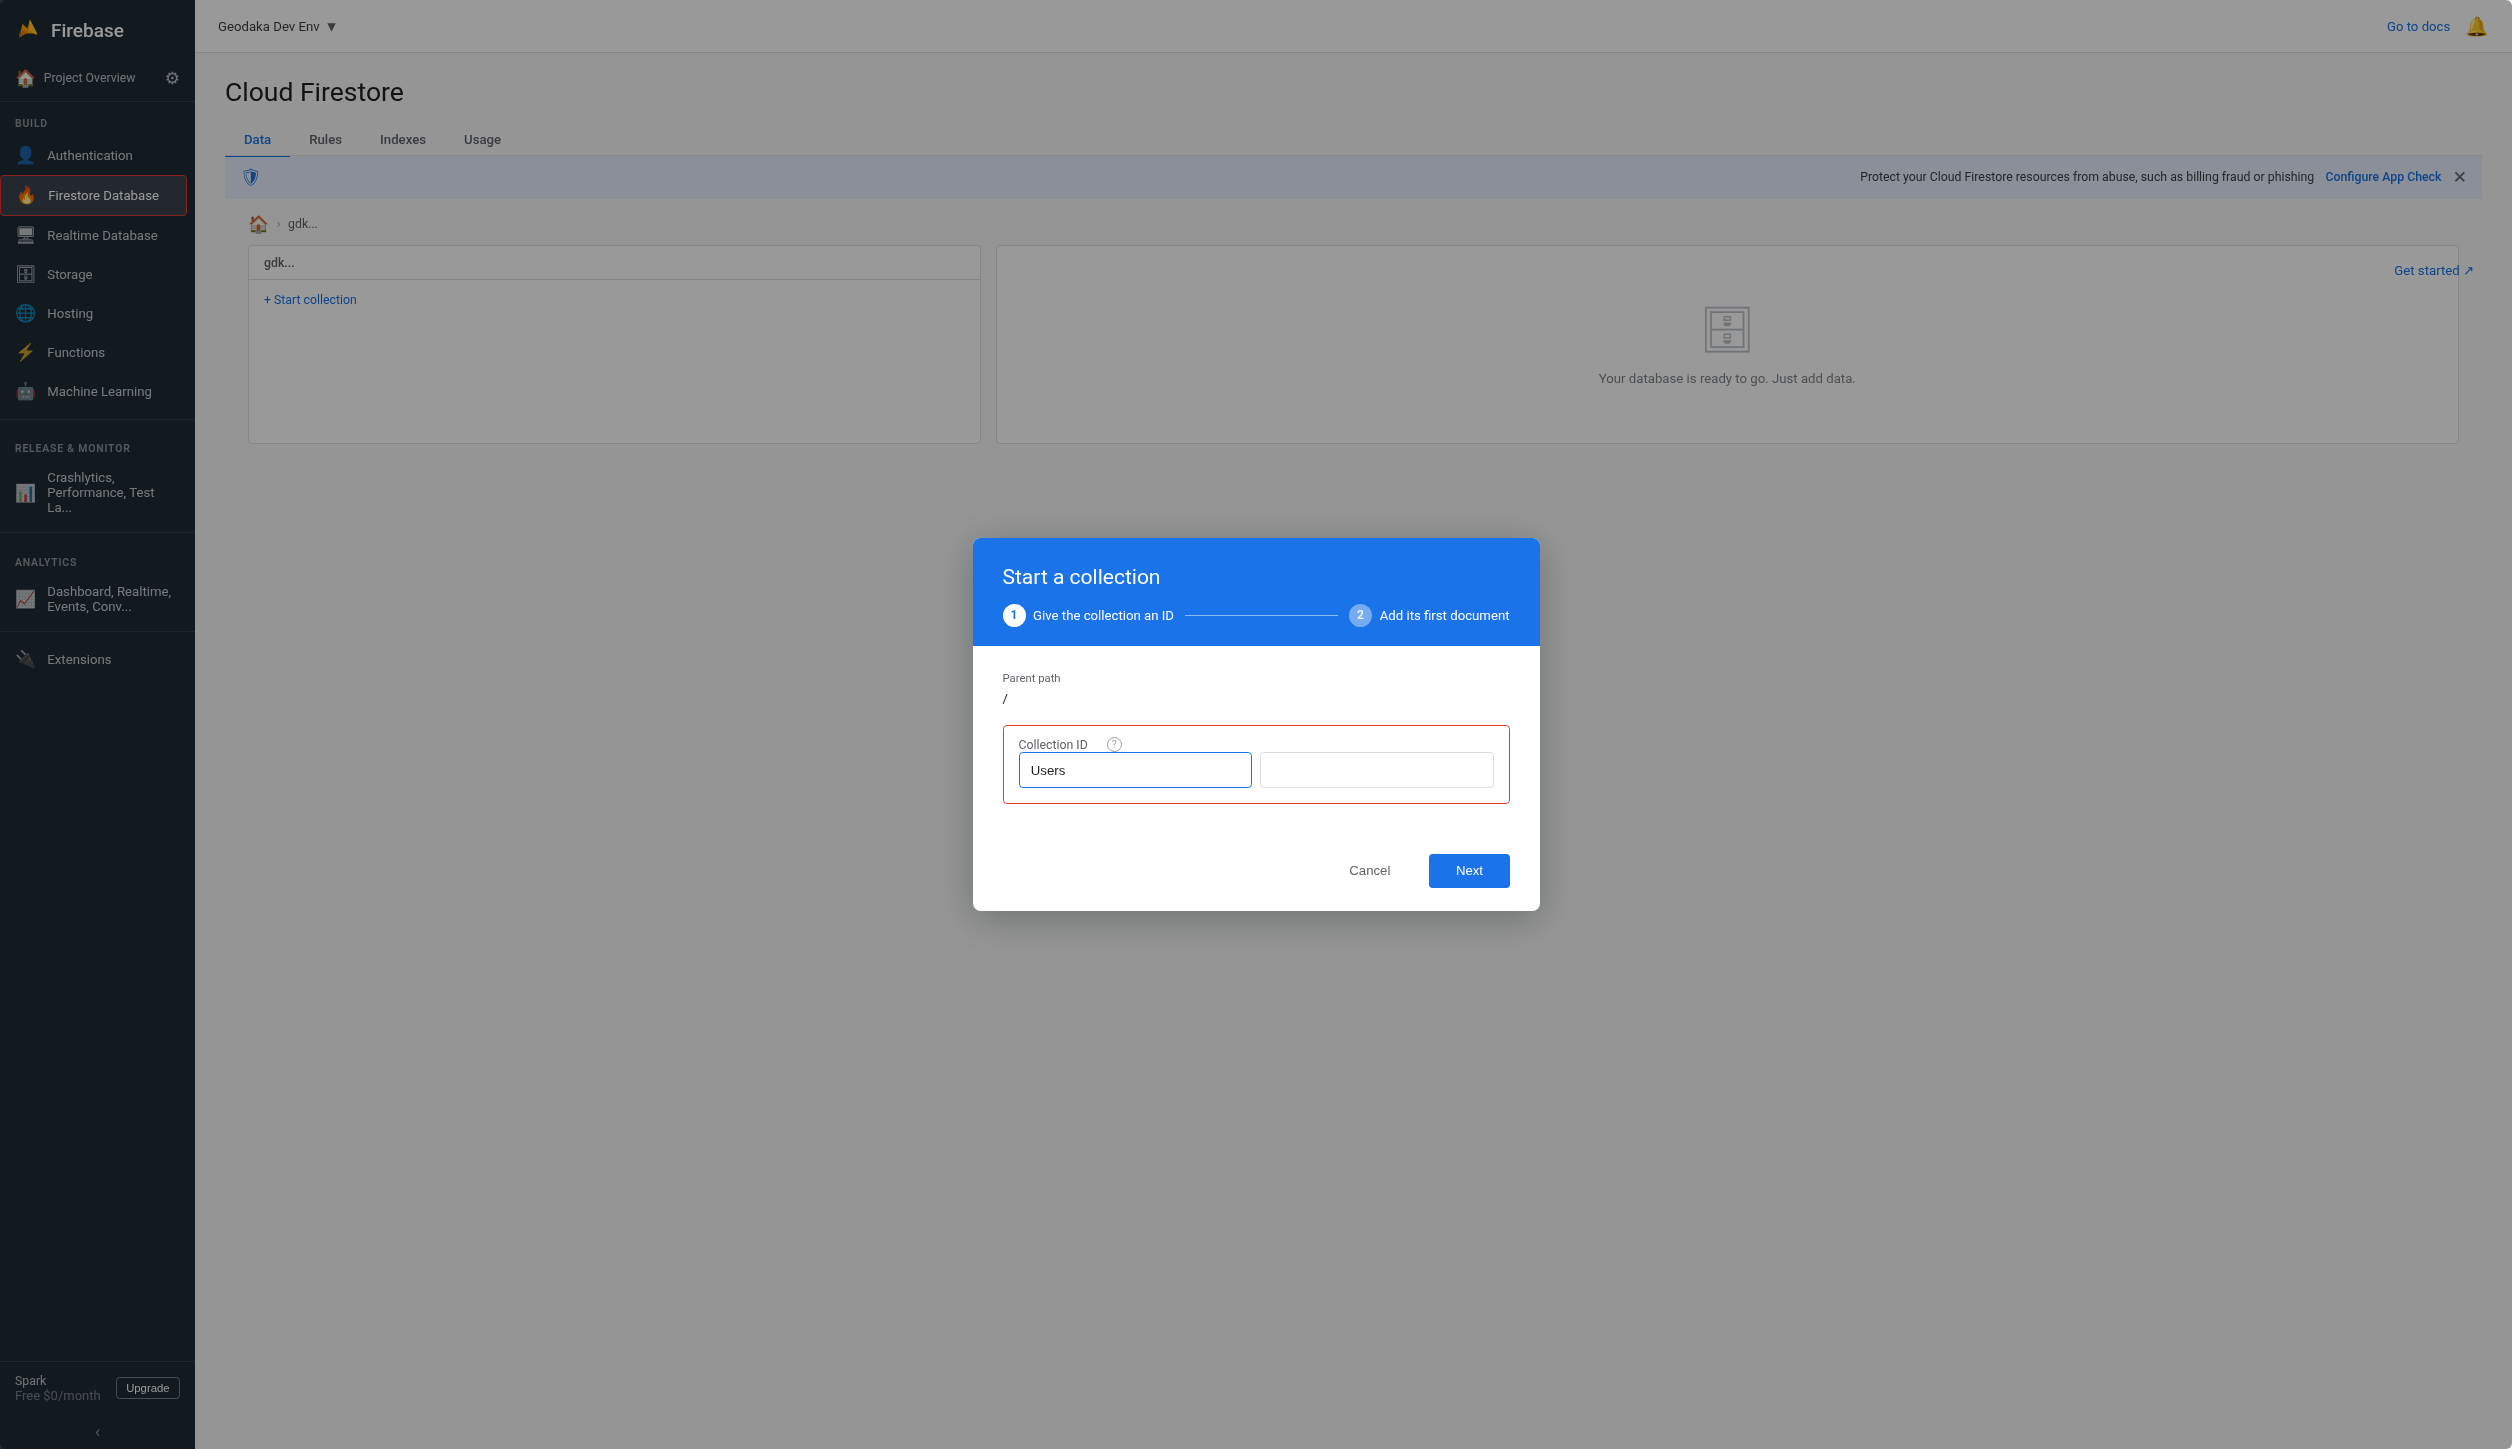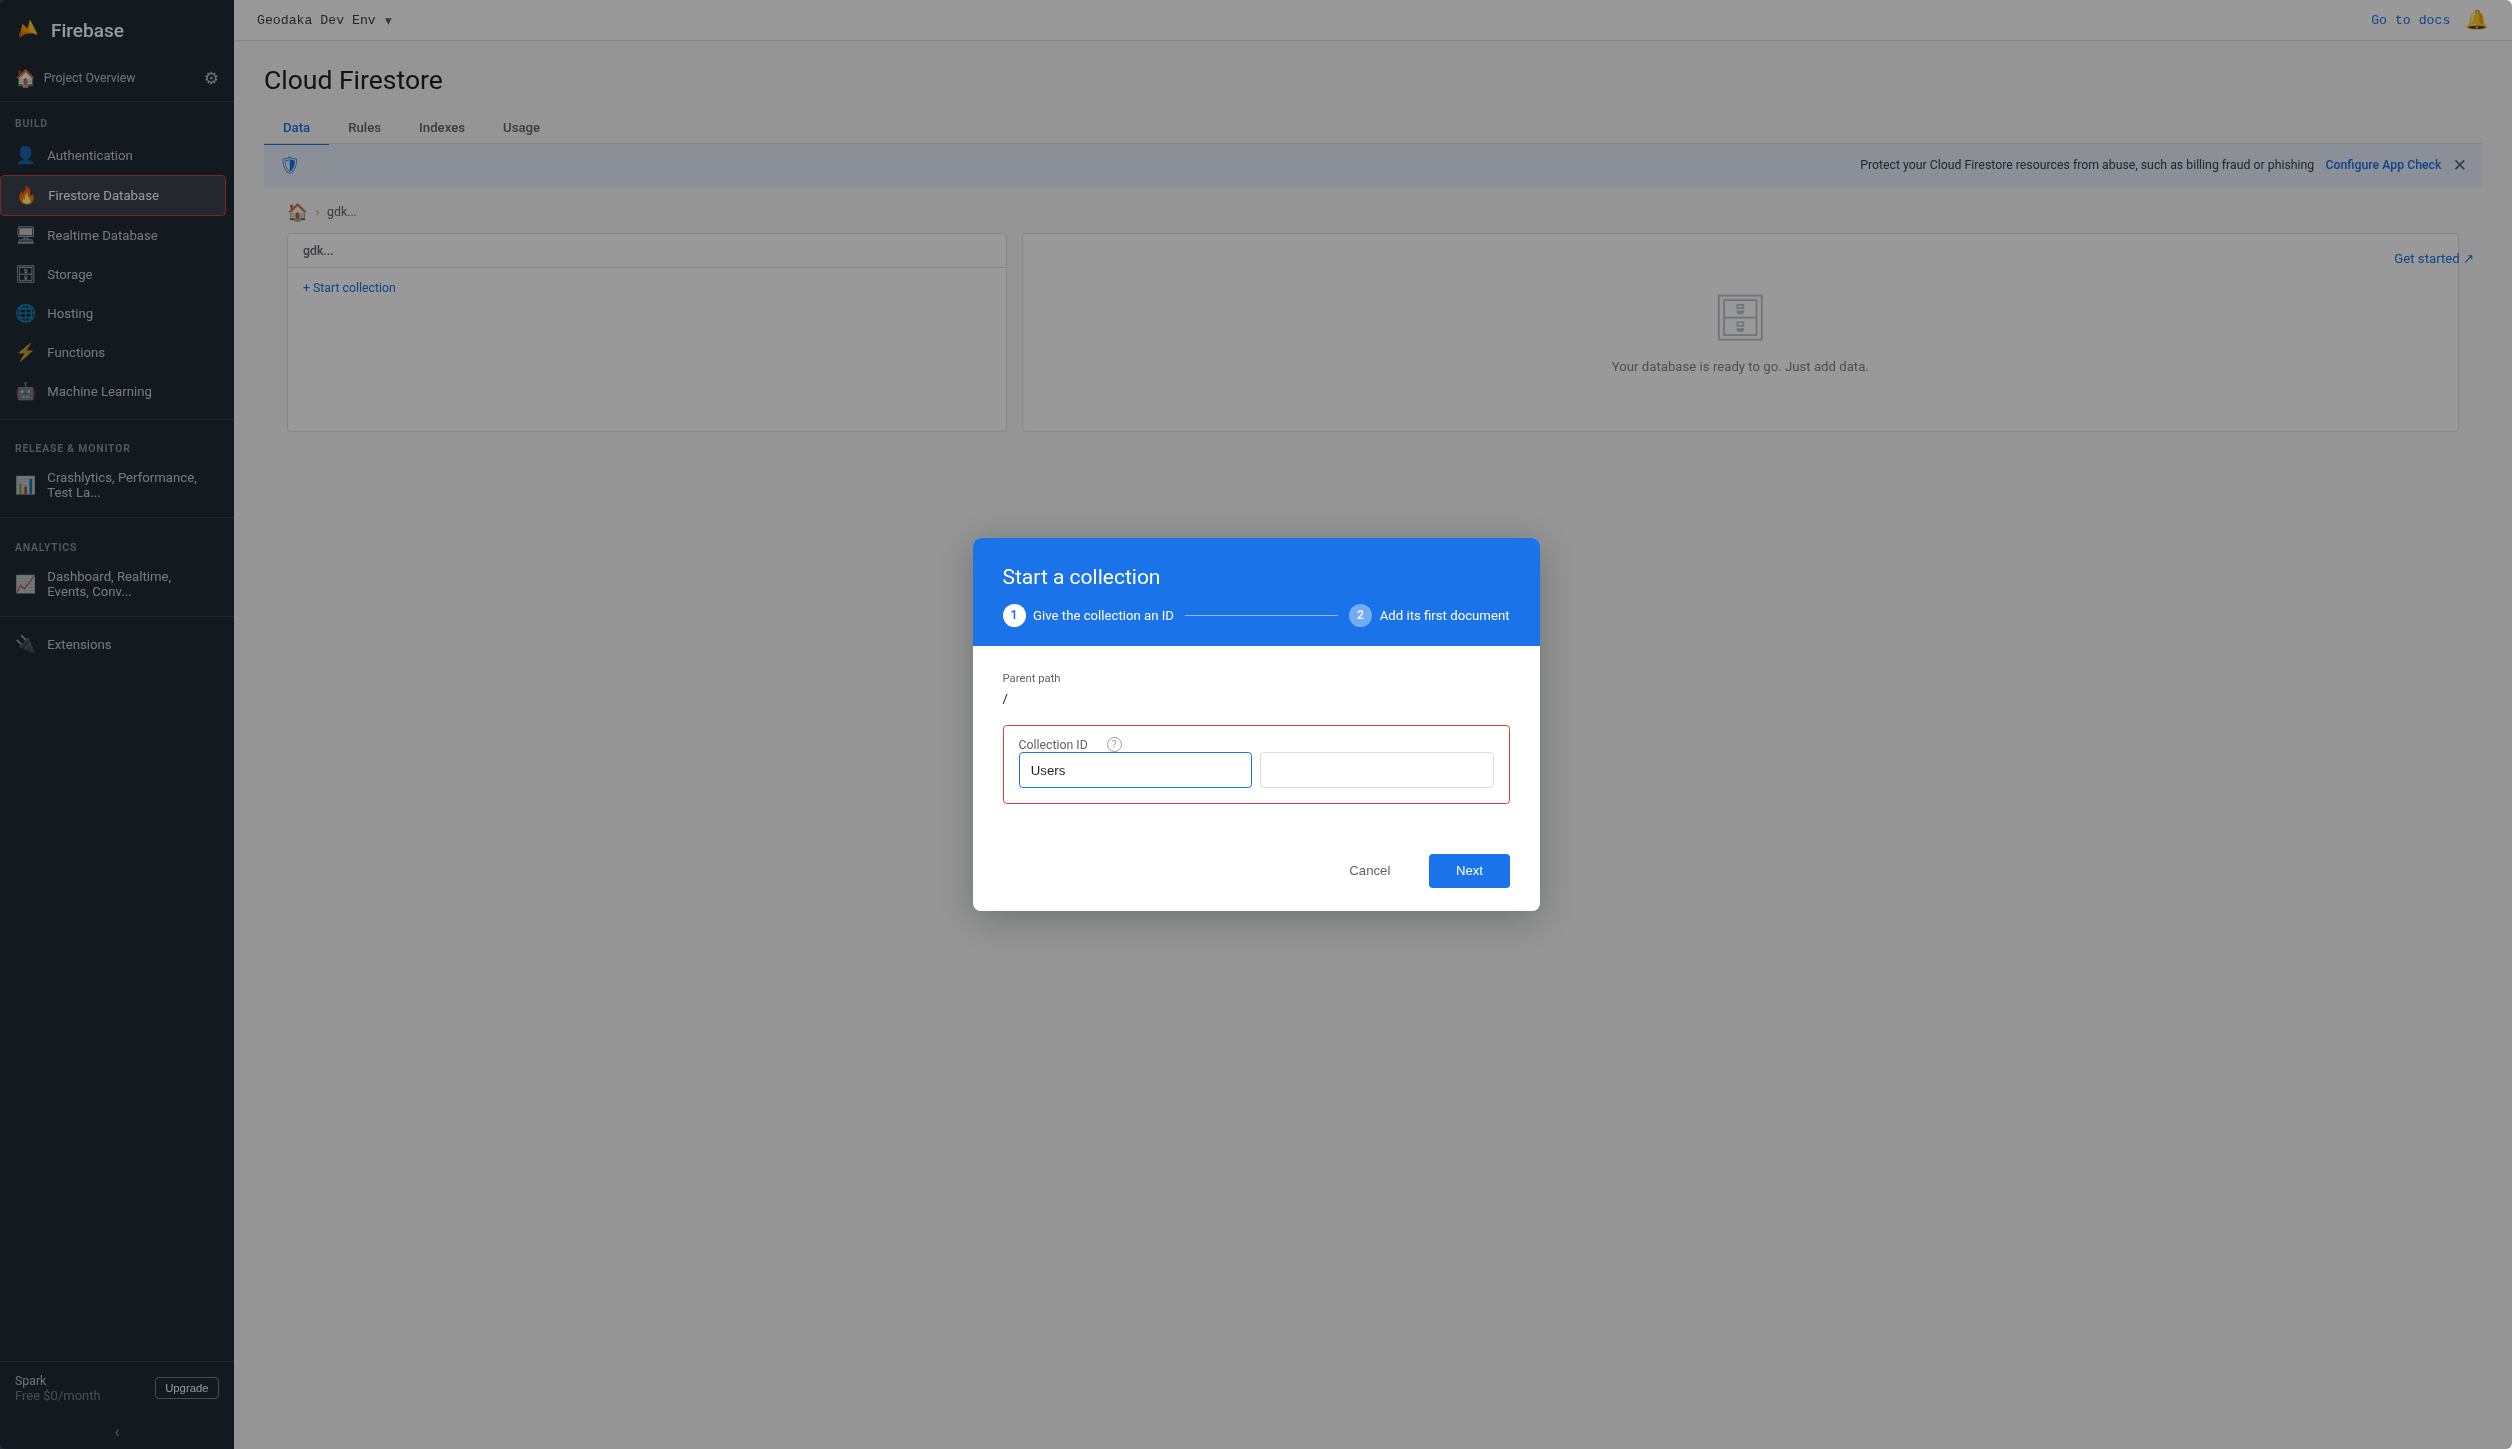--- a/index.html
+++ b/index.html
@@ -1,20 +1,20 @@
 <!DOCTYPE html>
 <html style="font-size:15px"><head>
   <meta charset="utf-8">
   <style>
     * { box-sizing: border-box; margin: 0; padding: 0; }
     body { font-family: 'Google Sans', Roboto, Arial, sans-serif; background: #f5f5f5; display: flex; height: 100vh; overflow: hidden; }
 
     
     .sidebar {
-      width: 234px;
+      width: 195px;
       background: #1e2a35;
       color: #fff;
       display: flex;
       flex-direction: column;
       flex-shrink: 0;
       height: 100vh;
       overflow-y: auto;
     }
     .sidebar-header {
       display: flex;
@@ -113,25 +113,24 @@
       flex-direction: column;
       overflow: hidden;
       background: #fff;
     }
 
     
     .topbar {
       display: flex;
       align-items: center;
       padding: 0 23px;
-      height: 41px;
+      height: 53px;
       background: #fff;
       border-bottom: 0.9px solid #e0e0e0;
       flex-shrink: 0;
-      font-family: Liberation Mono, monospace;
     }
     .topbar-project {
       display: flex;
       align-items: center;
       gap: 7.6px;
       font-size: 13.2px;
       color: #3c4043;
       cursor: pointer;
     }
     .topbar-project .chevron { font-size: 17px; color: #5f6368; }

